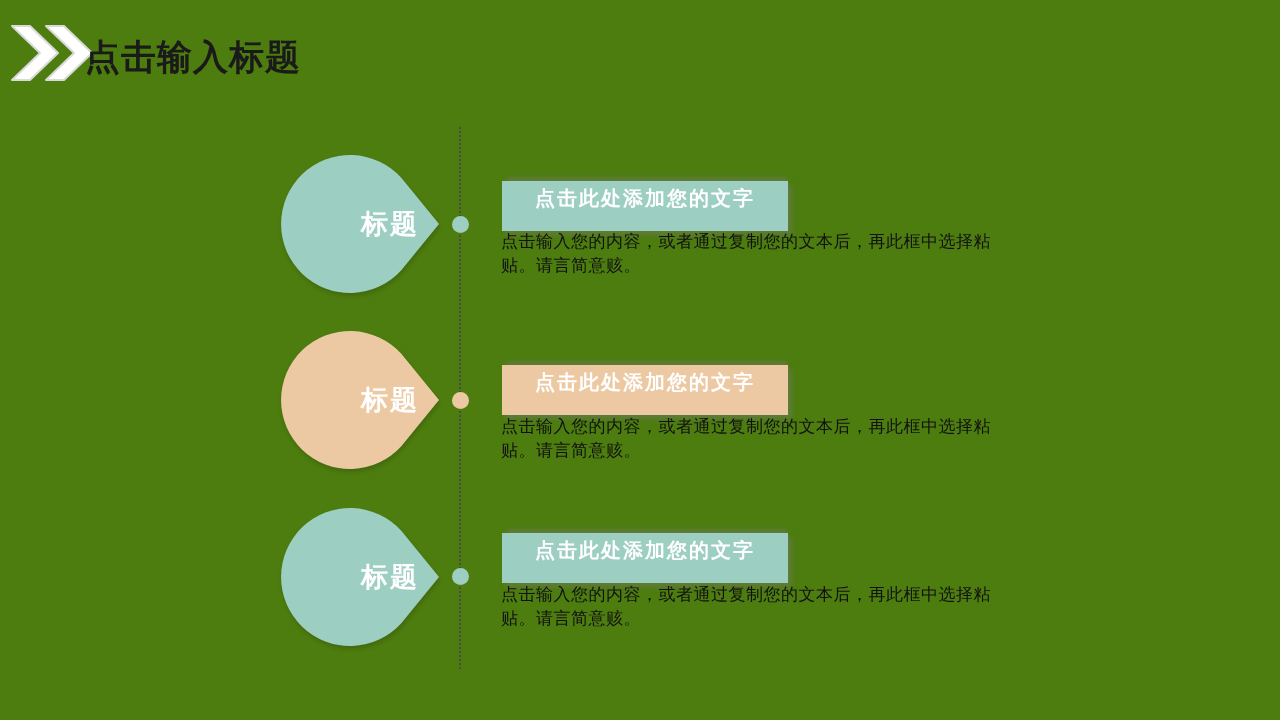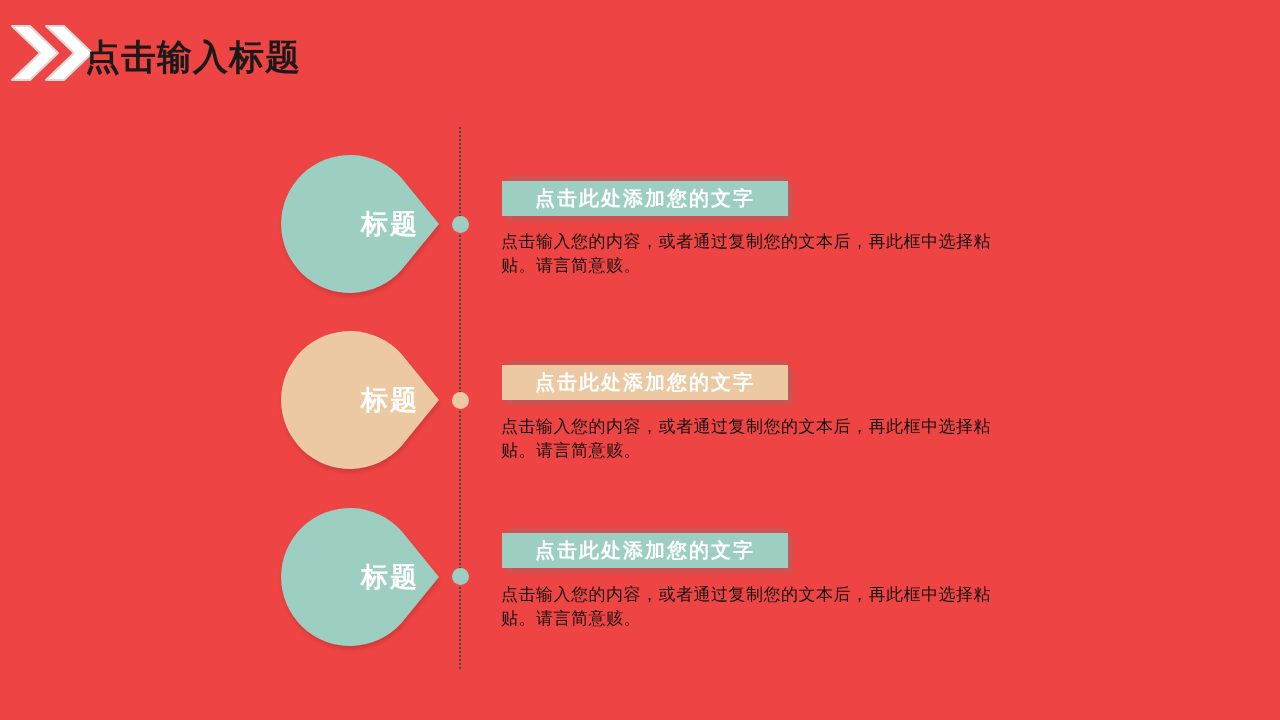--- a/index.html
+++ b/index.html
@@ -3,21 +3,21 @@
 <meta charset="utf-8">
 <style>
   * { margin: 0; padding: 0; box-sizing: border-box; }
   html, body { background: #888; }
   body { font-family: "Liberation Sans", "DejaVu Sans", sans-serif; }
 
   .slide {
     position: relative;
     width: 1280px;
     height: 720px;
-    background: #ef4444;
+    background: #4d7c0f;
     overflow: hidden;
     margin: 0 auto;
   }
 
   
   .chevrons {
     position: absolute;
     left: 10px;
     top: 22px;
     width: 84px;
@@ -78,21 +78,21 @@
   }
   .lb-1 { top: 206px; }
   .lb-2 { top: 382px; }
   .lb-3 { top: 559px; }
 
   
   .heading-bar {
     position: absolute;
     left: 502px;
     width: 286px;
-    height: 35px;
+    height: 50px;
     line-height: 35px;
     text-align: center;
     font-size: 20px;
     font-weight: 700;
     color: #ffffff;
     letter-spacing: 2px;
     box-shadow: 4px 4px 5px rgba(125,125,125,0.40),
                 2px -7px 4px -3px rgba(125,125,125,0.38);
   }
   .hb-1 { top: 181px; }

